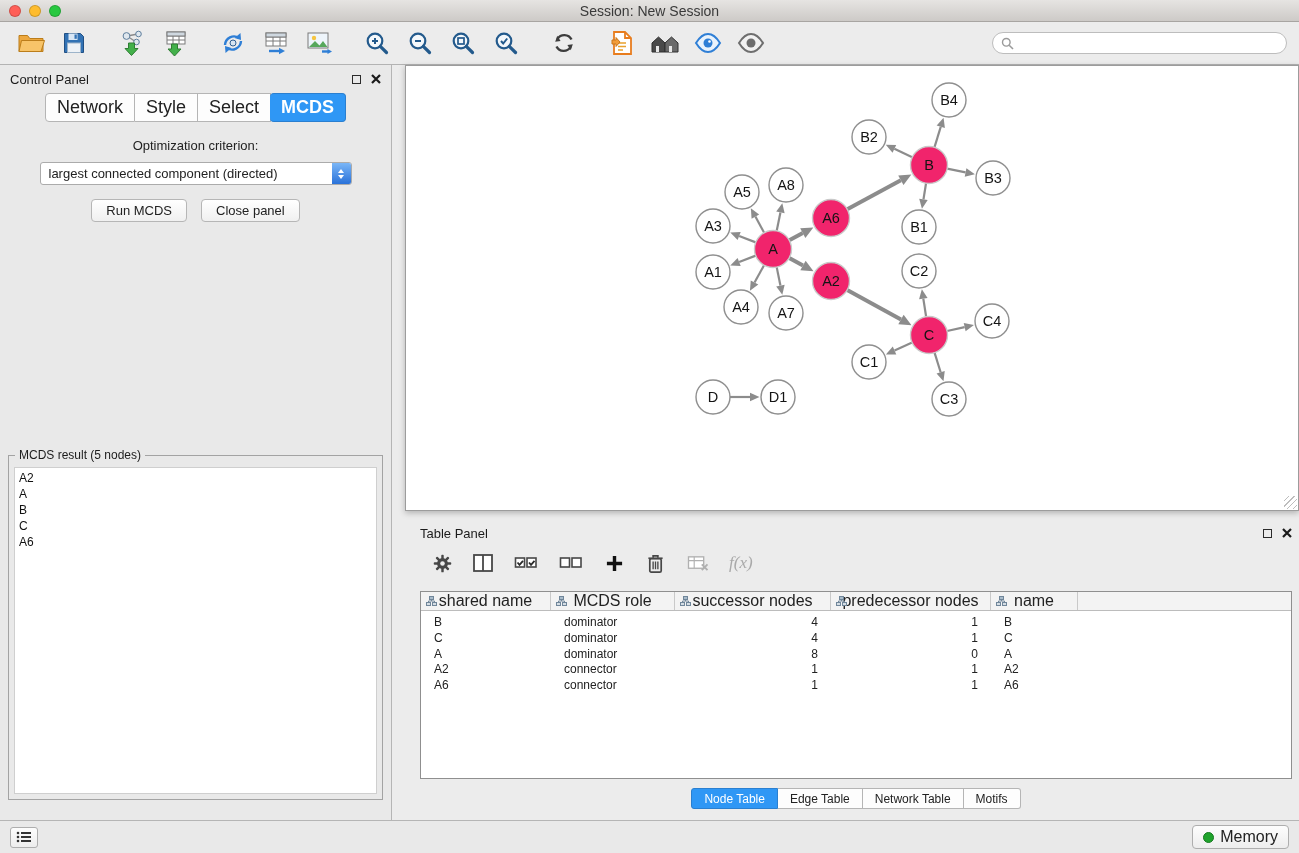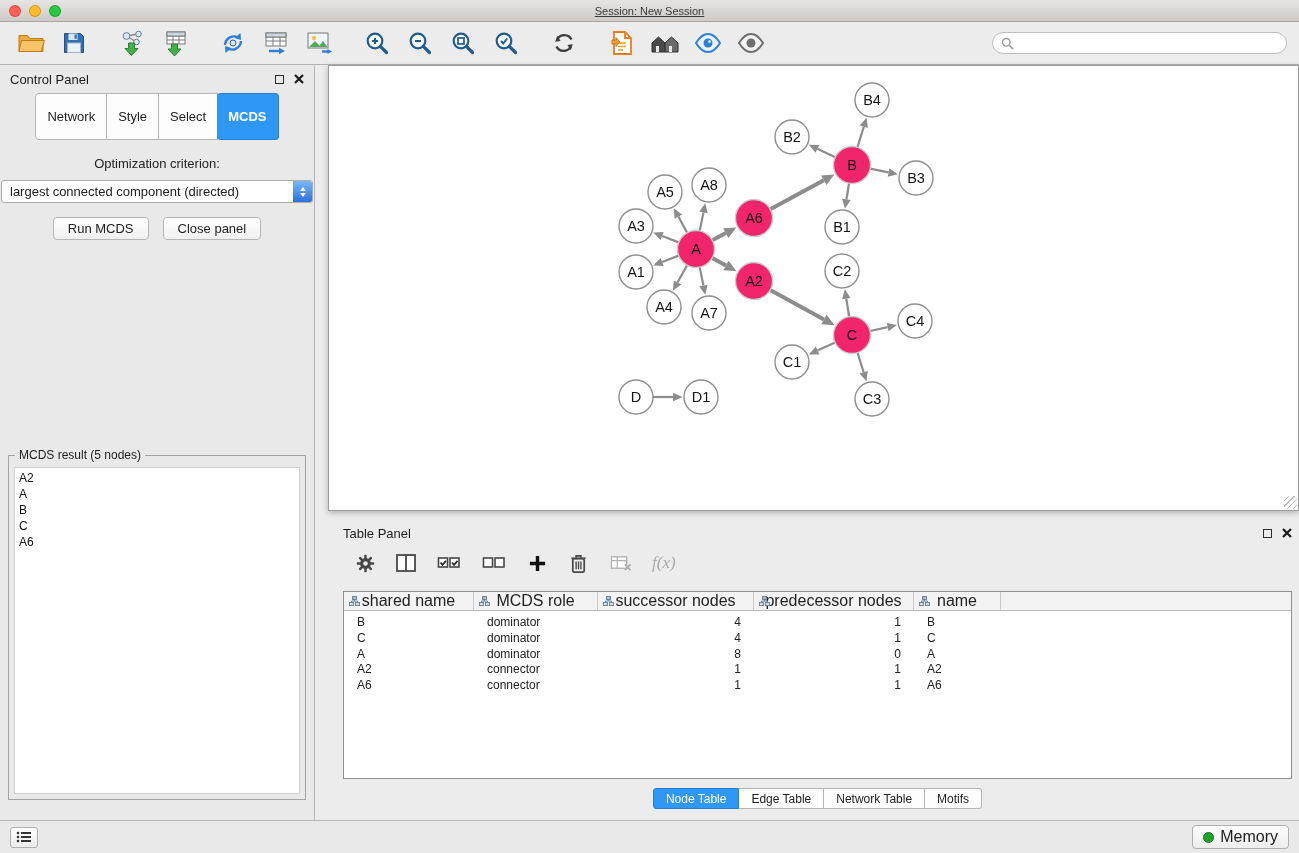--- a/index.html
+++ b/index.html
@@ -7,42 +7,42 @@
   body { font-family:"Liberation Sans", sans-serif; background:#ececec; color:#222; }
 
   .app { width:1299px; height:853px; display:flex; flex-direction:column; }
 
   
   .titlebar { height:22px; background:linear-gradient(#e6e4e2,#cdcac7); border-bottom:1px solid #a8a5a2;
               display:flex; align-items:center; position:relative; flex:none; }
   .traffic { position:absolute; left:9px; top:5px; display:flex; gap:8px; }
   .tl { width:12px; height:12px; border-radius:50%; border:1px solid rgba(0,0,0,.18); }
   .tl.red { background:#ff5f57; } .tl.yellow { background:#febc2e; } .tl.green { background:#28c840; }
-  .win-title { margin:6px auto; font-size:11px; color:#3a3a3a;text-decoration:underline; }
+  .win-title { margin:6px auto; font-size:14px; color:#3a3a3a; }
 
   
   .toolbar { height:43px; background:#ececec; border-bottom:1px solid #b3b3b3; display:flex; align-items:center;
              padding:0 12px; flex:none; }
   .tgroup { display:flex; gap:9px; margin-left:24px; }
   .tgroup:first-child { margin-left:2px; }
   .tbtn { width:34px; height:34px; display:flex; align-items:center; justify-content:center; border-radius:4px; }
   .search { margin-left:auto; width:295px; height:22px; border:1px solid #bdbdbd; border-radius:11px; background:#fff;
             display:flex; align-items:center; padding:0 8px; gap:5px; }
   .search input { border:none; outline:none; background:transparent; flex:1; font-size:12px; font-family:inherit; }
 
   
   .main { display:flex; height:755px; flex:none; }
 
   
-  .cp { width:315px; flex:none; background:#e9e9e9; border-right:1px solid #b5b5b5; display:flex; flex-direction:column; }
+  .cp { width:392px; flex:none; background:#e9e9e9; border-right:1px solid #b5b5b5; display:flex; flex-direction:column; }
   .panel-head { height:28px; display:flex; align-items:center; padding:0 10px; font-size:13px; color:#1c1c1c; flex:none; }
   .panel-head .ph-icons { margin-left:auto; display:flex; align-items:center; gap:10px; }
   .float-box { width:9px; height:9px; border:1.5px solid #2b2b2b; display:inline-block; }
   .cp-tabs { display:flex; justify-content:center; flex:none; }
-  .cp-tab { font-size:13px; padding:15px 11px; background:#fdfdfd; border:1px solid #b5b5b5; border-left:none; color:#222; }
+  .cp-tab { font-size:18px; padding:3px 11px; background:#fdfdfd; border:1px solid #b5b5b5; border-left:none; color:#222; }
   .cp-tab:first-child { border-left:1px solid #b5b5b5; border-radius:4px 0 0 4px; }
   .cp-tab:last-child { border-radius:0 4px 4px 0; }
   .cp-tab.active { background:#2f97f5; border-color:#2a7fd0; color:#fff; border-radius:4px; margin-left:-1px;font-weight:bold; }
   .cp-content { flex:1; display:flex; flex-direction:column; padding-top:16px; }
   .opt-label { text-align:center; font-size:13px; }
   .dropdown { width:312px; height:23px; margin:9px auto 0; background:#fff; border:1px solid #ababab; border-radius:3px;
               display:flex; align-items:center; font-size:13px; }
   .dd-label { flex:1; padding-left:8px; white-space:nowrap; overflow:hidden; }
   .stepper { width:19px; height:21px; background:linear-gradient(#7ab6f7,#2a72d9); border-radius:0 2px 2px 0;
              display:flex; flex-direction:column; align-items:center; justify-content:center; gap:2px; flex:none; }

